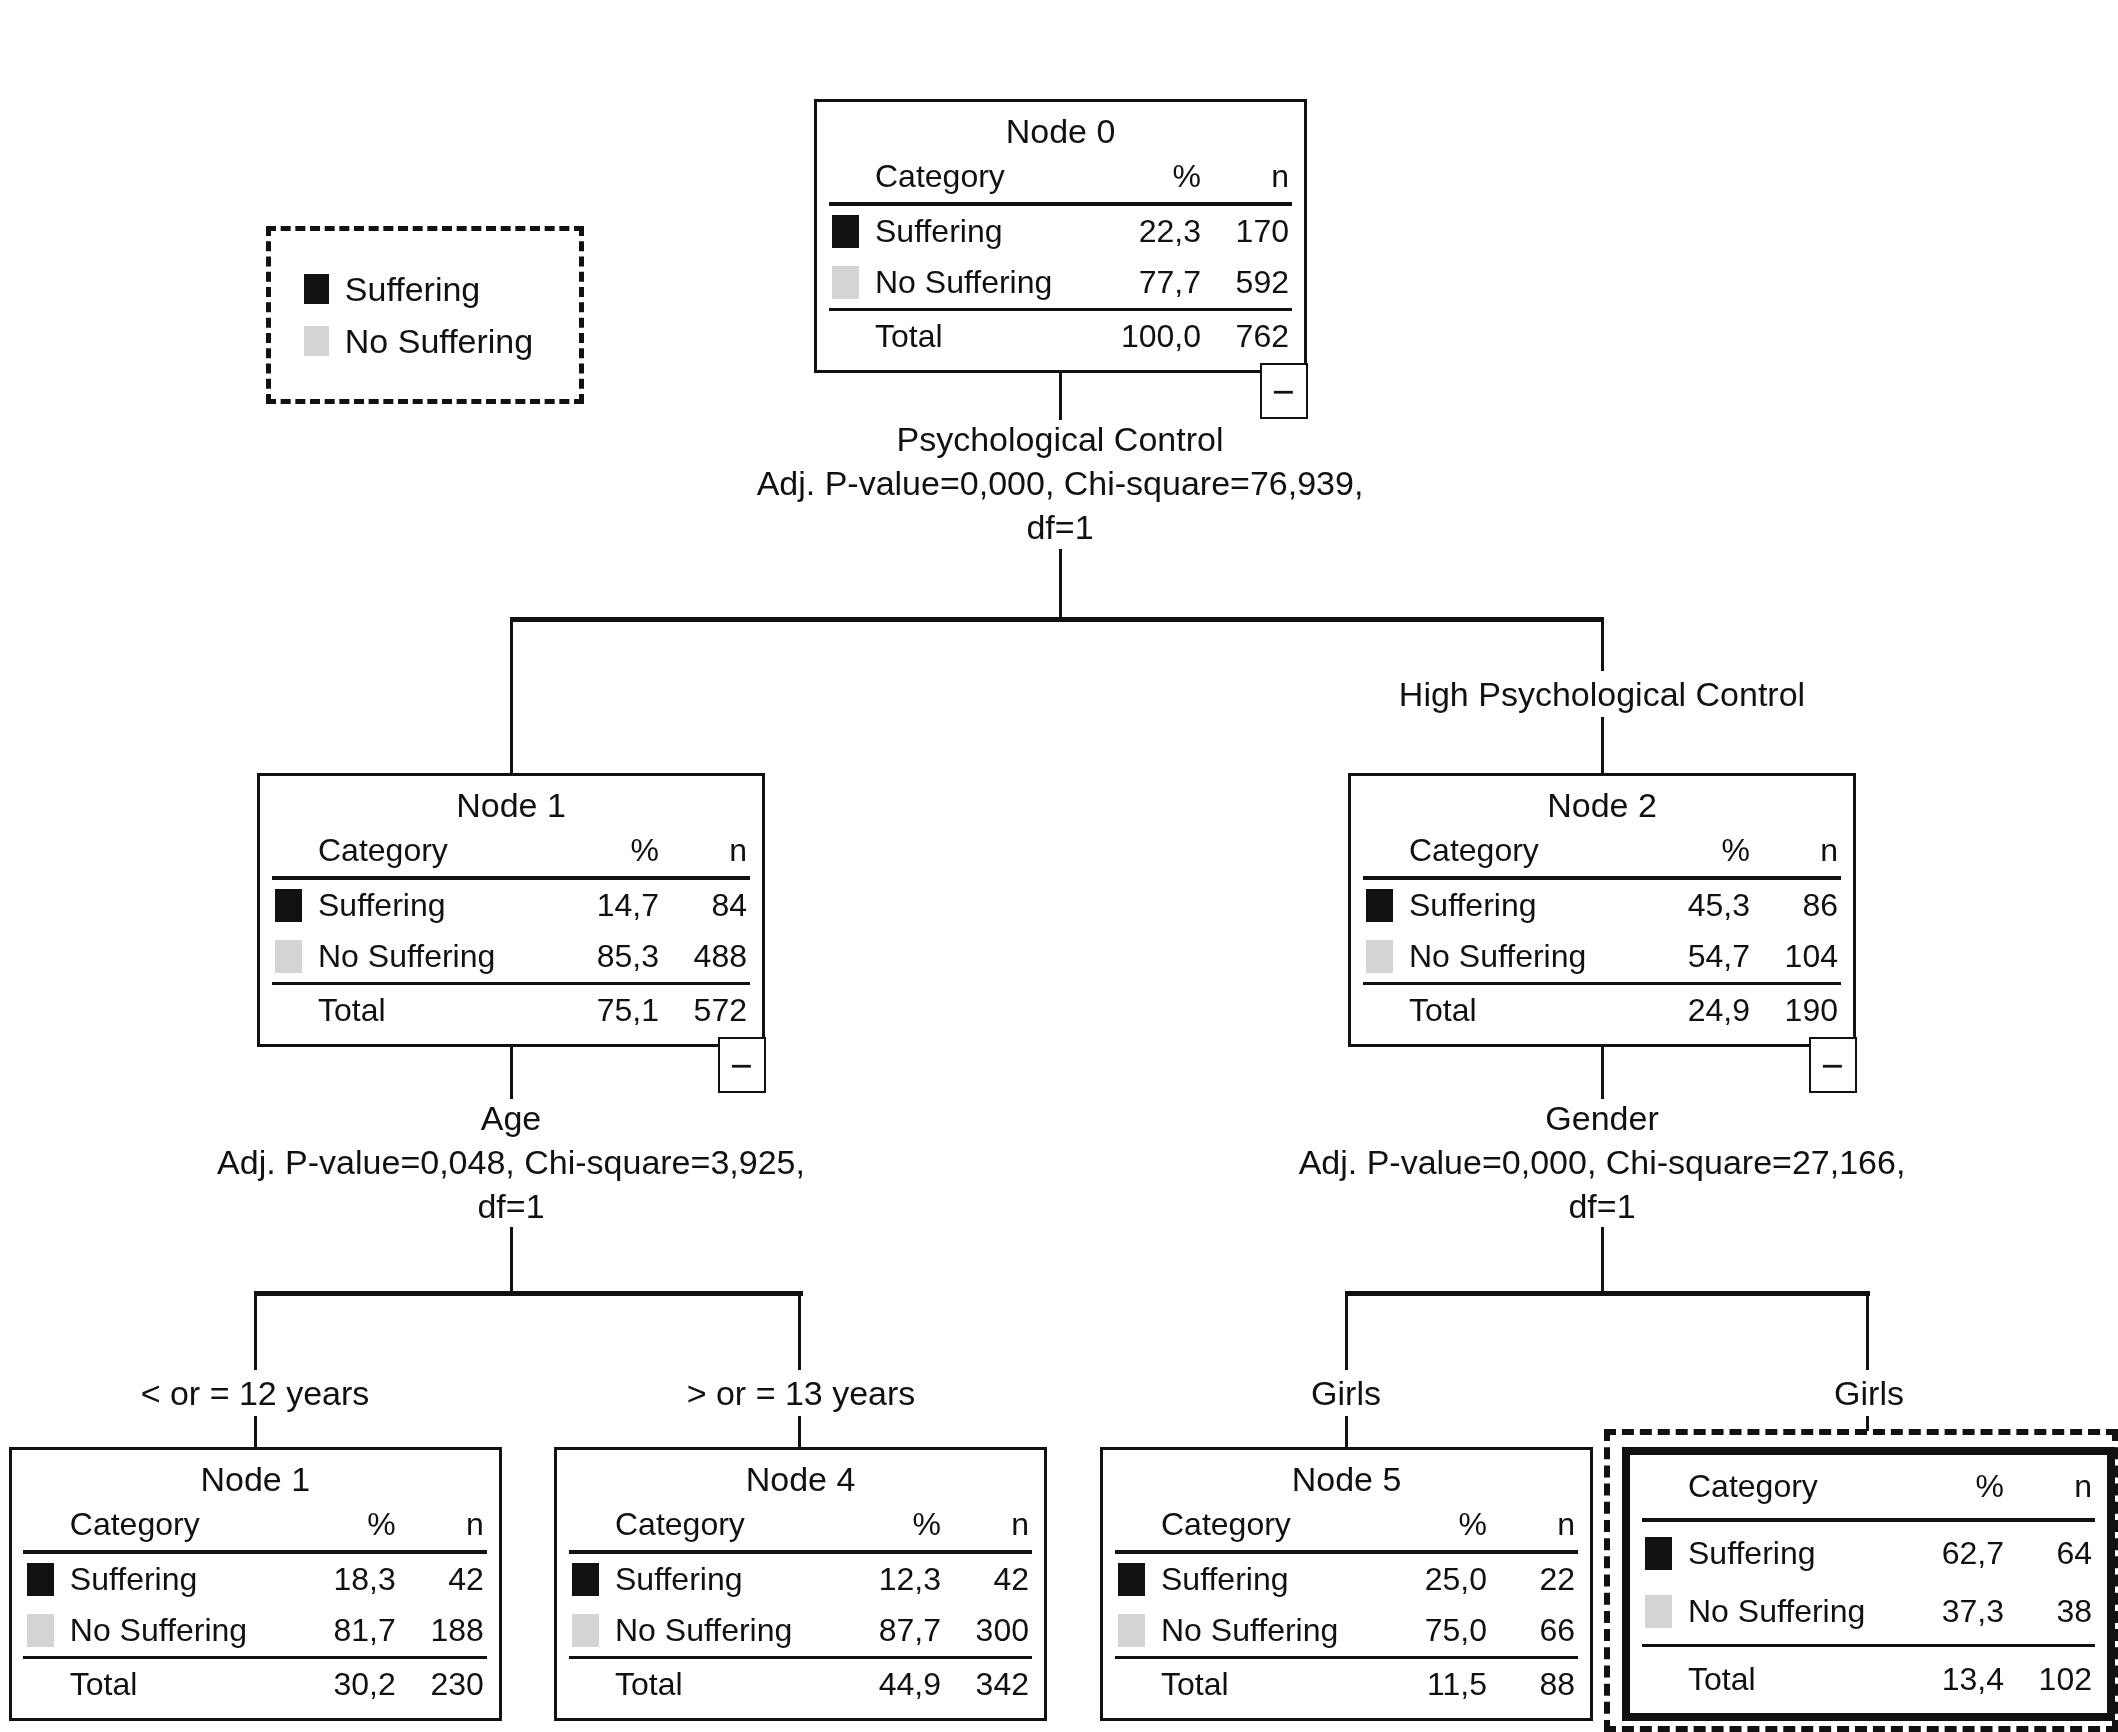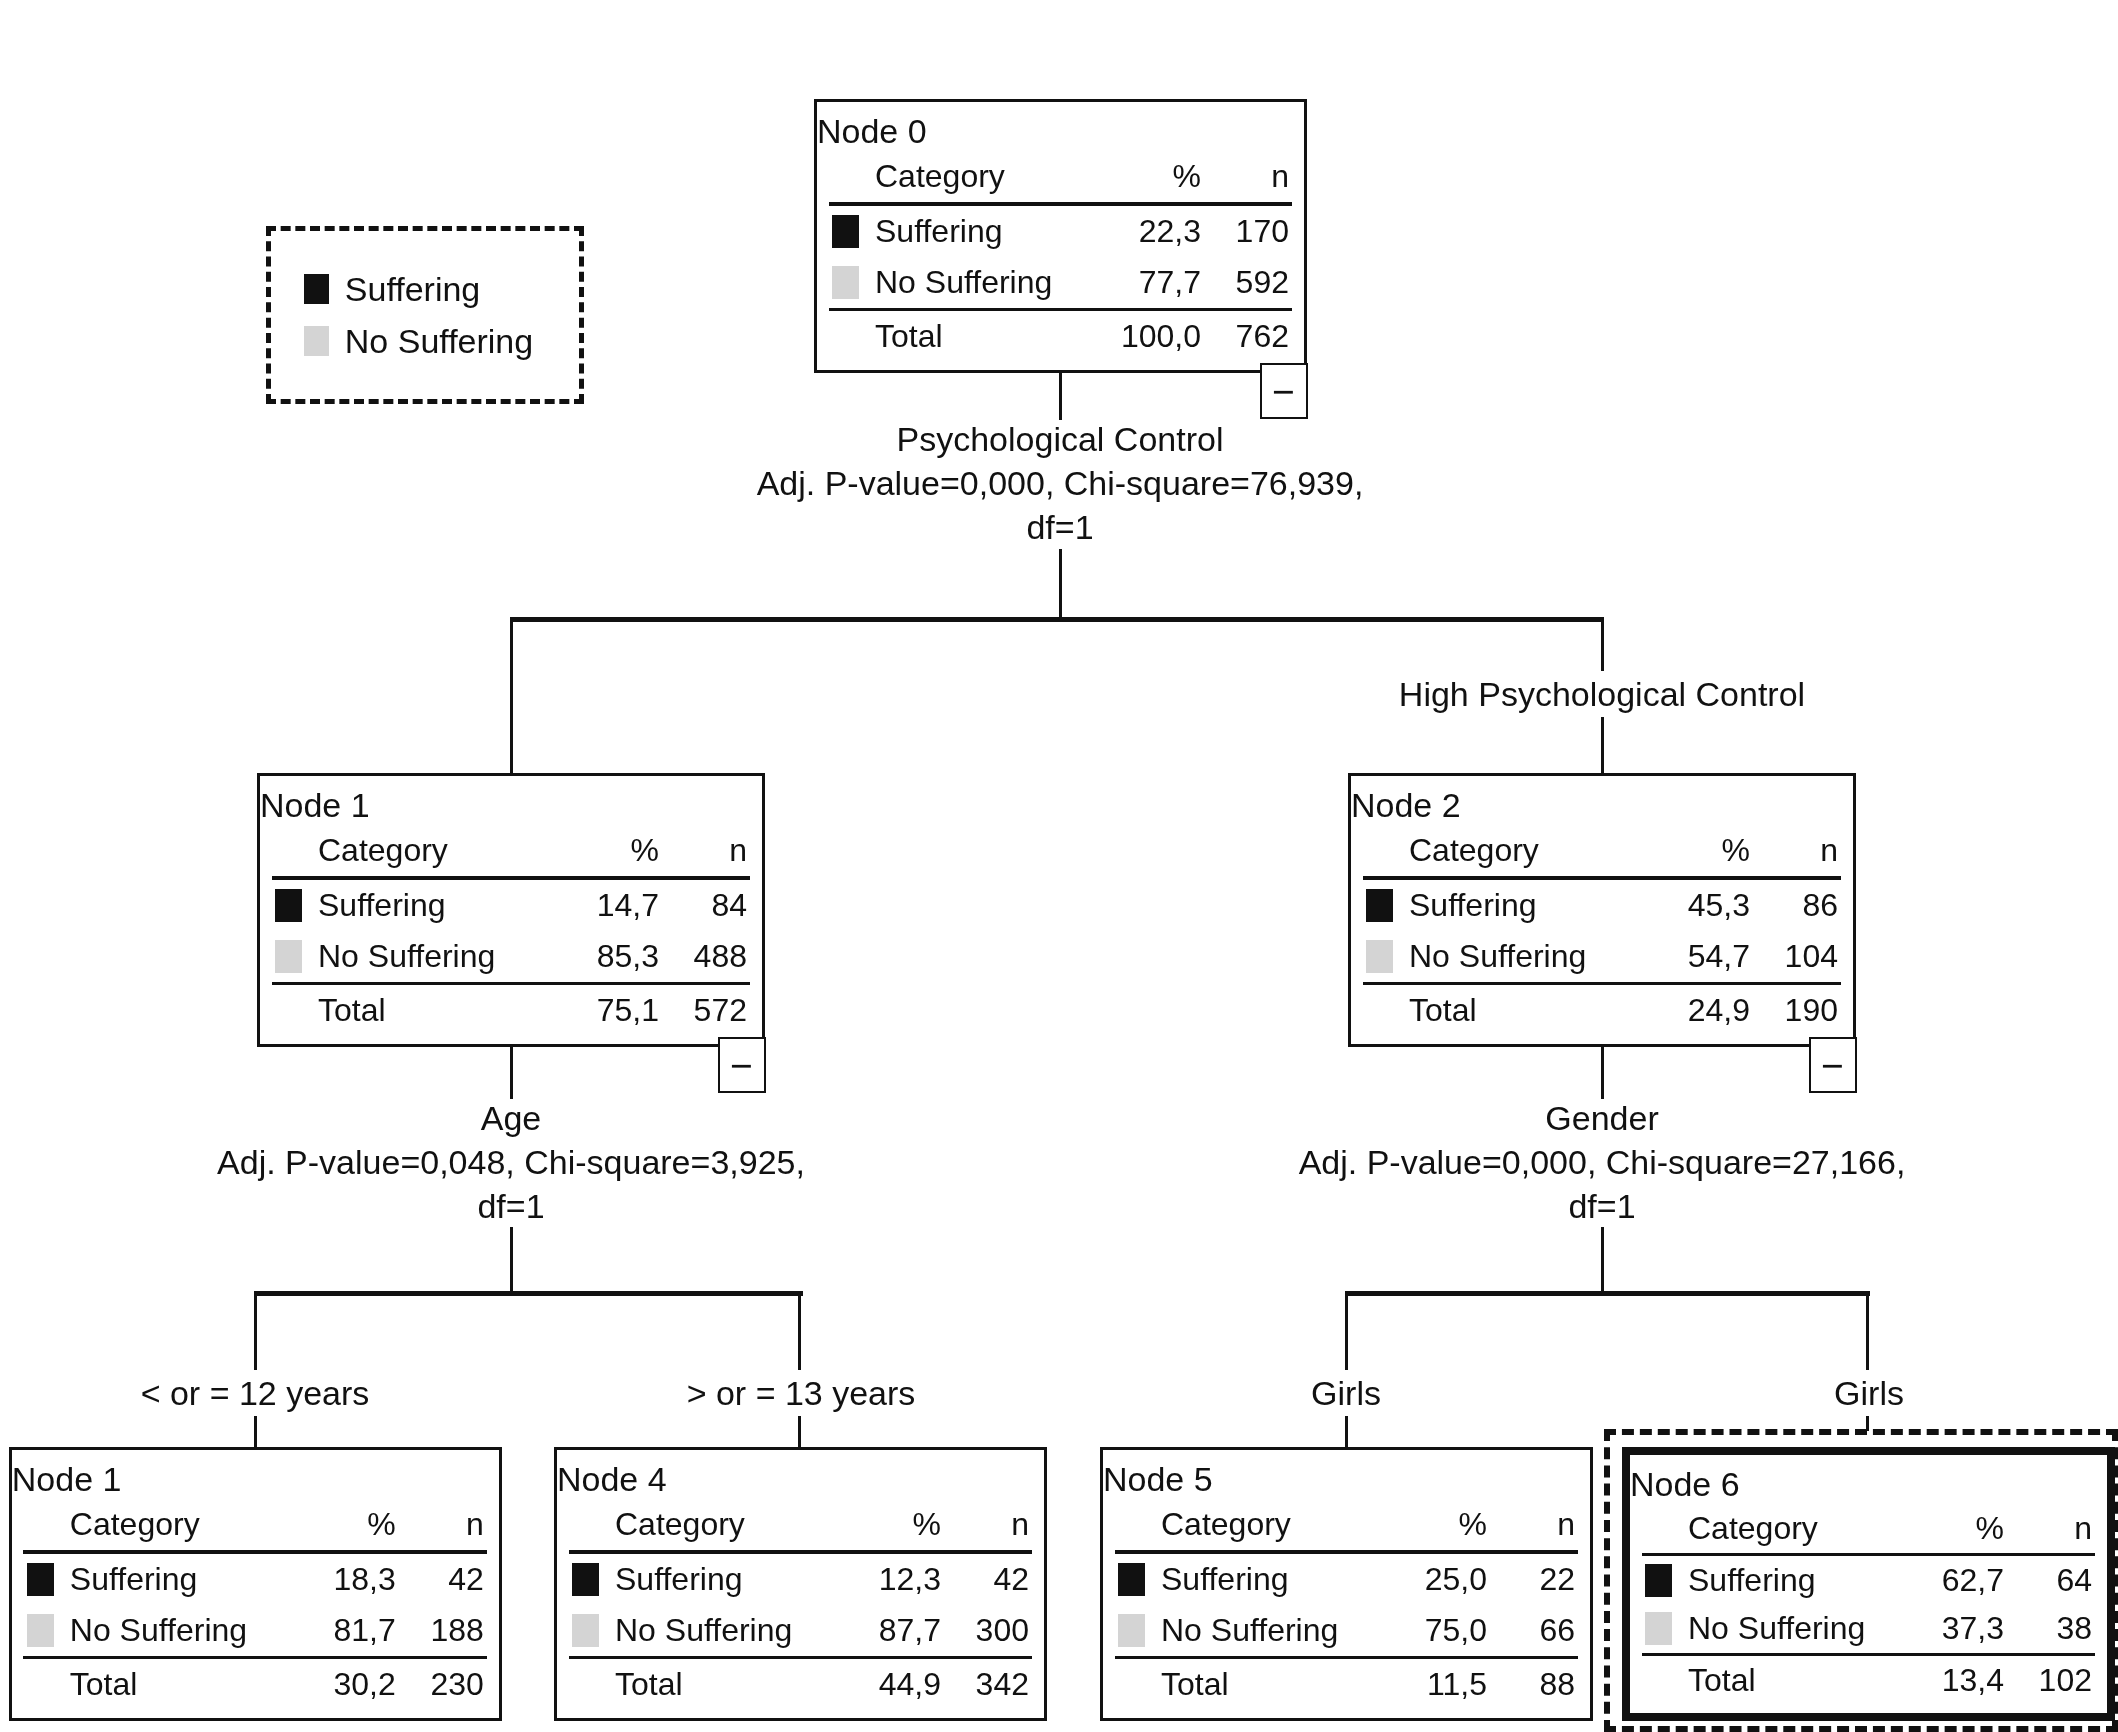--- a/index.html
+++ b/index.html
@@ -46,21 +46,21 @@
   .node {
     position: absolute;
     background: #ffffff;
     border: 3.5px solid #111111;
     box-sizing: border-box;
     display: flex;
     flex-direction: column;
     justify-content: space-between;
     padding: 5.8px 0 8.2px 0;
   }
-  .node-head { font-size: 34px; padding-top: 4.7px; }
+  .node-head { text-align: center; font-size: 34px; padding-top: 4.7px; }
   .nrow { display: flex; align-items: center; height: 51px; padding: 0 15px; font-size: 32px; }
   .c-swatch { width: 43px; display: flex; align-items: center; }
   .nsw { width: 27px; height: 33px; display: inline-block; }
   .c-label { flex: 1; text-align: left; white-space: nowrap; }
   .c-pct { width: 120px; text-align: right; white-space: nowrap; }
   .c-n { width: 88px; text-align: right; white-space: nowrap; }
   .rule { height: 3.5px; background: #111111; margin: 0 11.7px; }
 
   .collapse-btn {
     position: absolute;
@@ -368,21 +368,20 @@
     <div class="nrow">
       <span class="c-swatch"></span>
       <span class="c-label">Total</span>
       <span class="c-pct">11,5</span>
       <span class="c-n">88</span>
     </div>
   </div>
 
   <div class="highlight-frame"></div>
   <div class="node node-thick" style="left:1622px; top:1447px; width:493px; height:274px;">
-    <div class="node-head">Node 6</div>
     <div class="nrow">
       <span class="c-swatch"></span>
       <span class="c-label">Category</span>
       <span class="c-pct">%</span>
       <span class="c-n">n</span>
     </div>
     <div class="rule"></div>
     <div class="nrow">
       <span class="c-swatch">
           <i class="nsw sw-black"></i>

